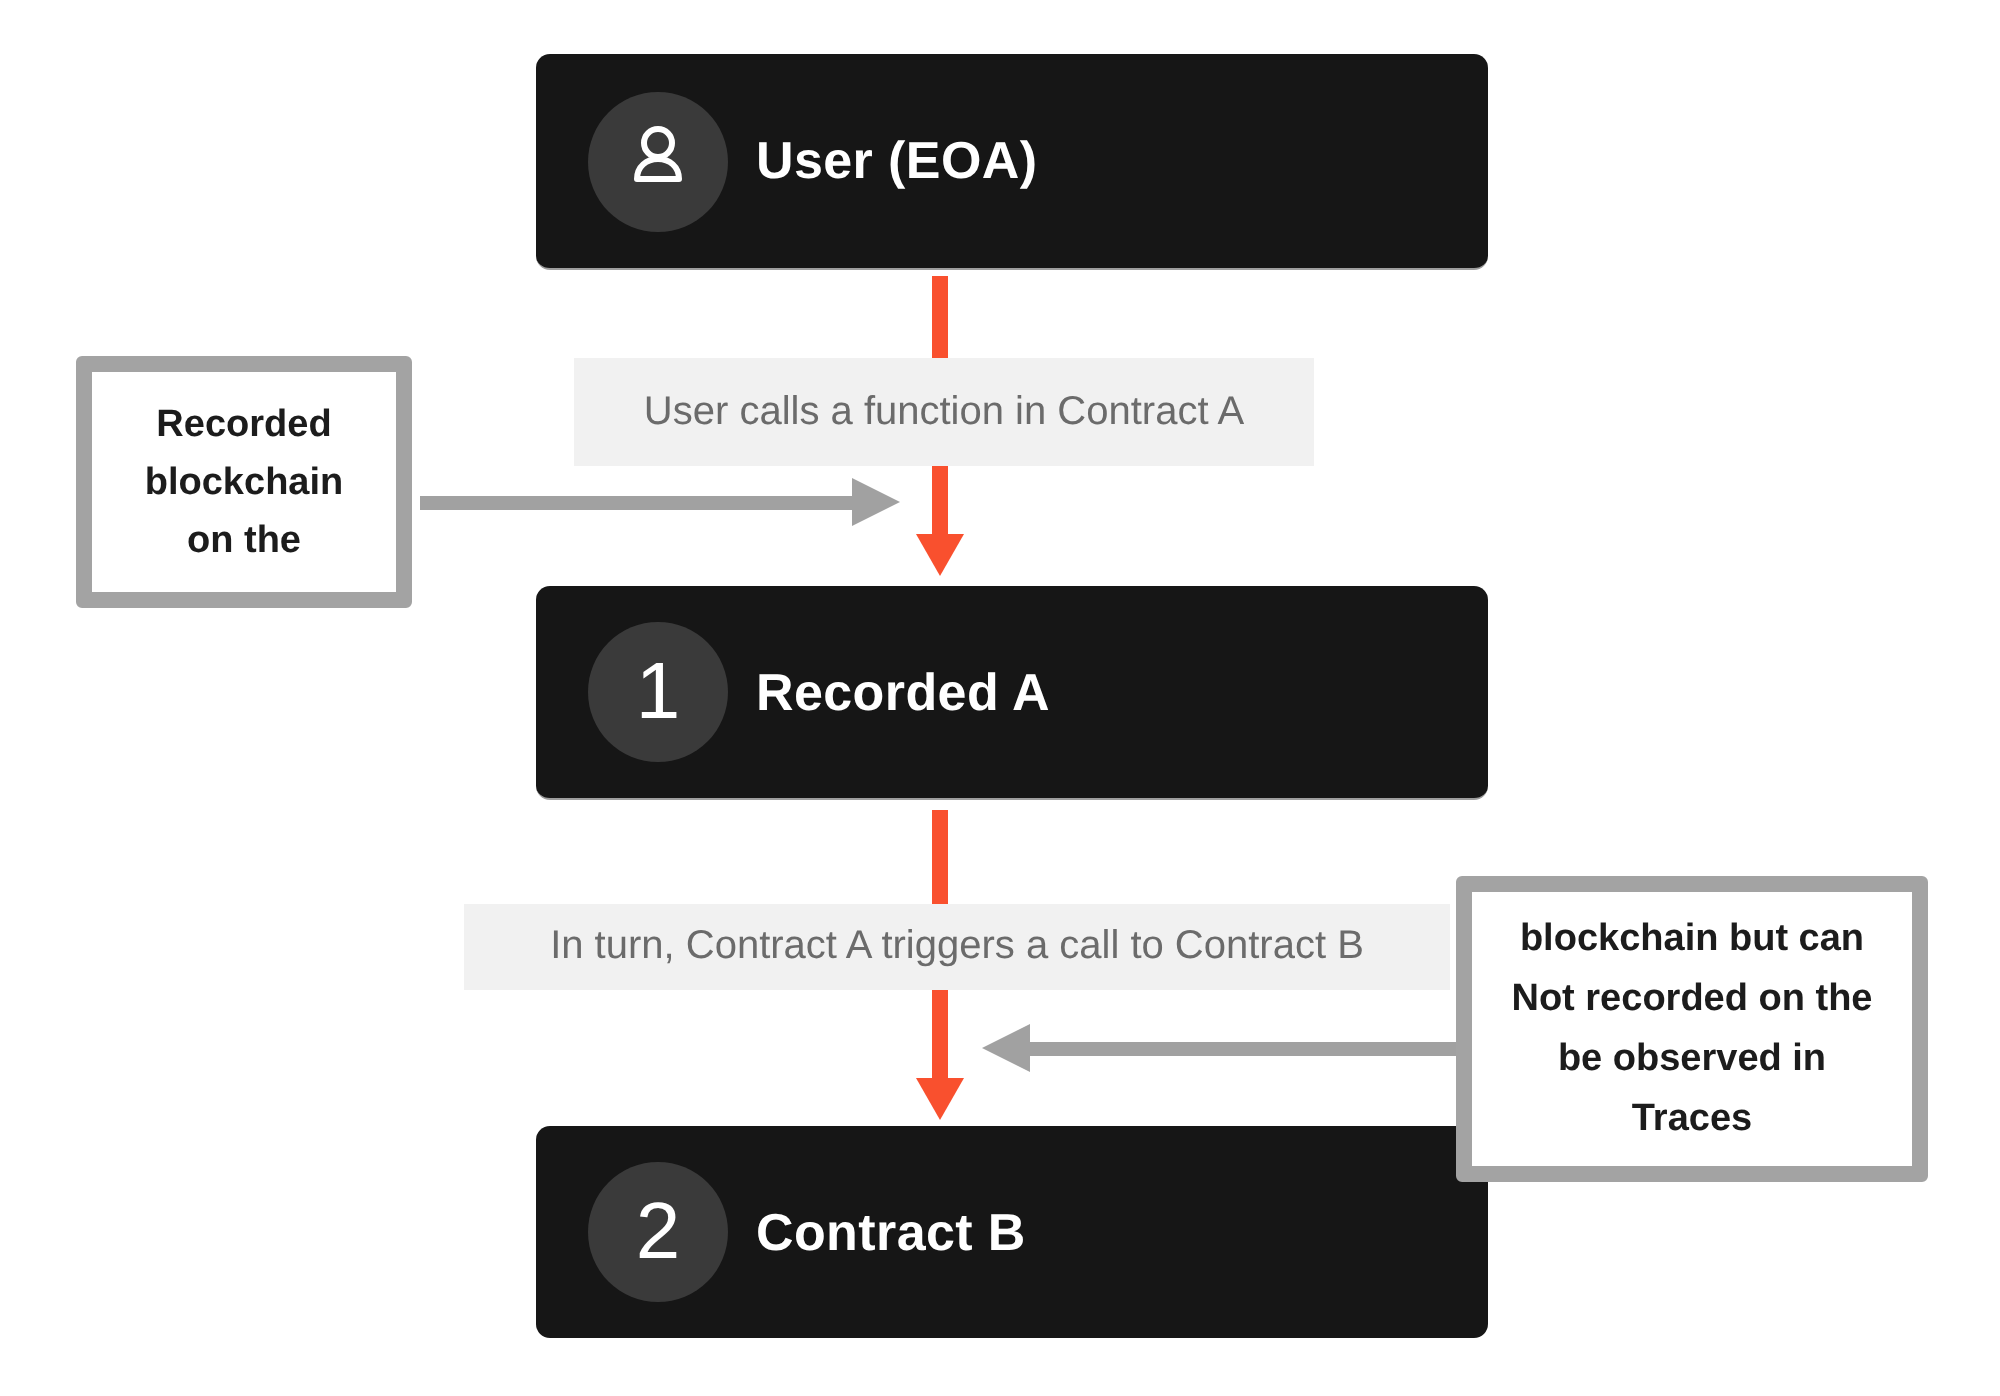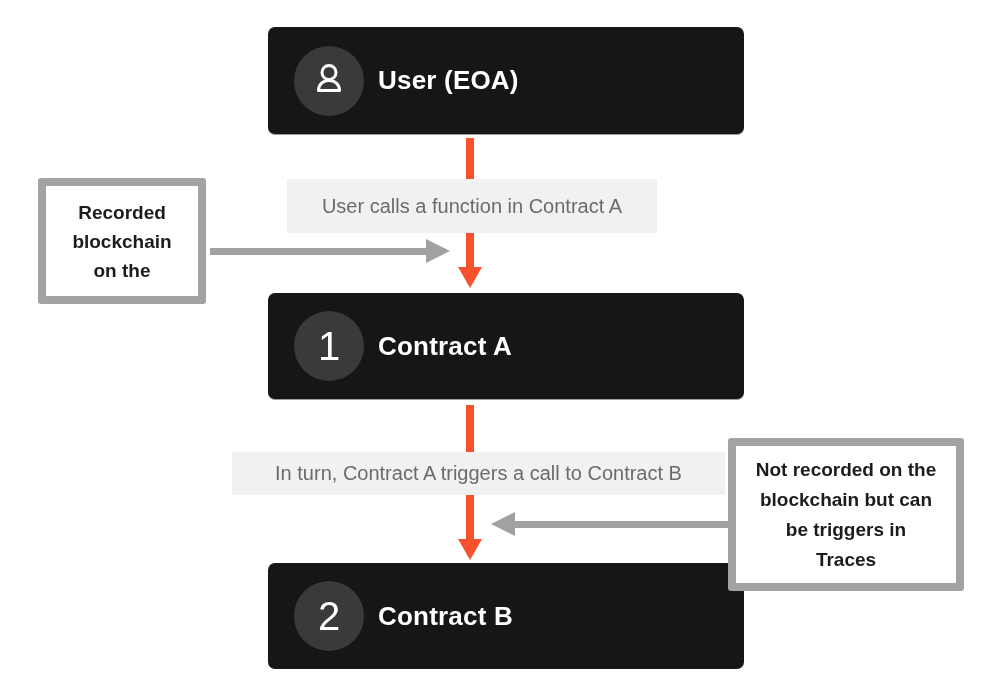--- a/index.html
+++ b/index.html
@@ -117,36 +117,36 @@
         </svg>
       </span>
     </div>
     <div class="node-title">User (EOA)</div>
   </div>
 
   <div class="node node-a">
     <div class="badge">
       <span class="badge-num">1</span>
     </div>
-    <div class="node-title">Contract A</div>
+    <div class="node-title">Recorded A</div>
   </div>
 
   <div class="node node-b">
     <div class="badge">
       <span class="badge-num">2</span>
     </div>
     <div class="node-title">Contract B</div>
   </div>
 
   <div class="annotation ann-left">
     <div>Recorded</div>
     <div>blockchain</div>
     <div>on the</div>
   </div>
 
   <div class="annotation ann-right">
+    <div>blockchain but can</div>
     <div>Not recorded on the</div>
-    <div>blockchain but can</div>
-    <div>be triggers in</div>
+    <div>be observed in</div>
     <div>Traces</div>
   </div>
 
 </div>
 
 </body></html>

